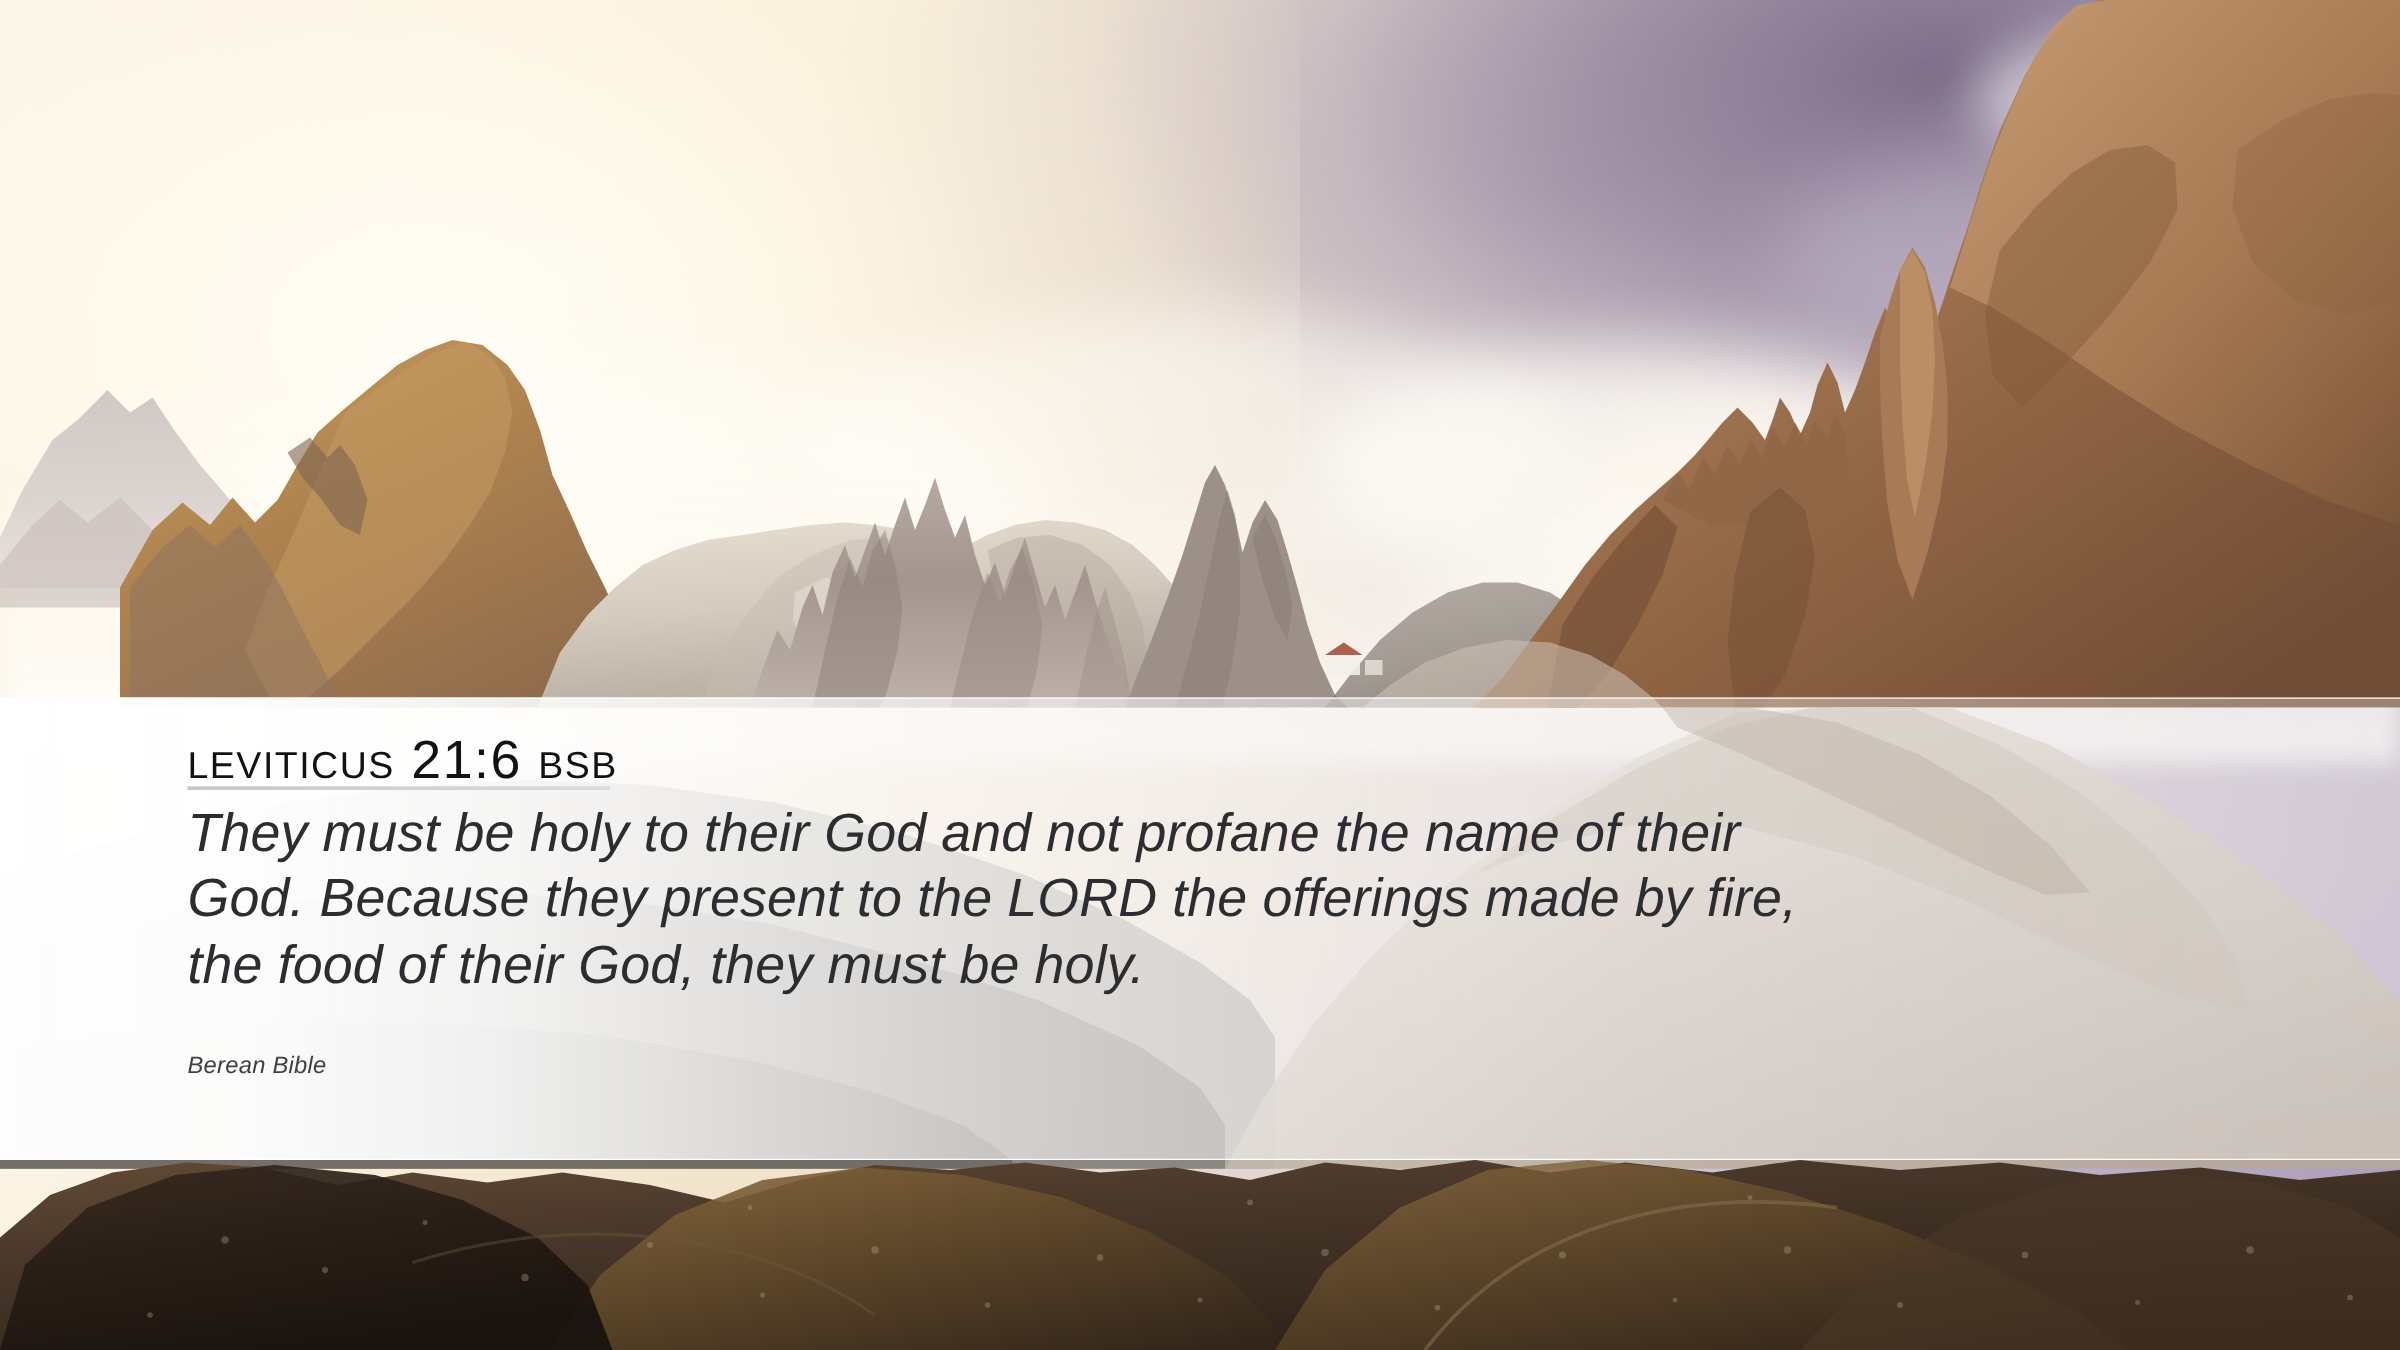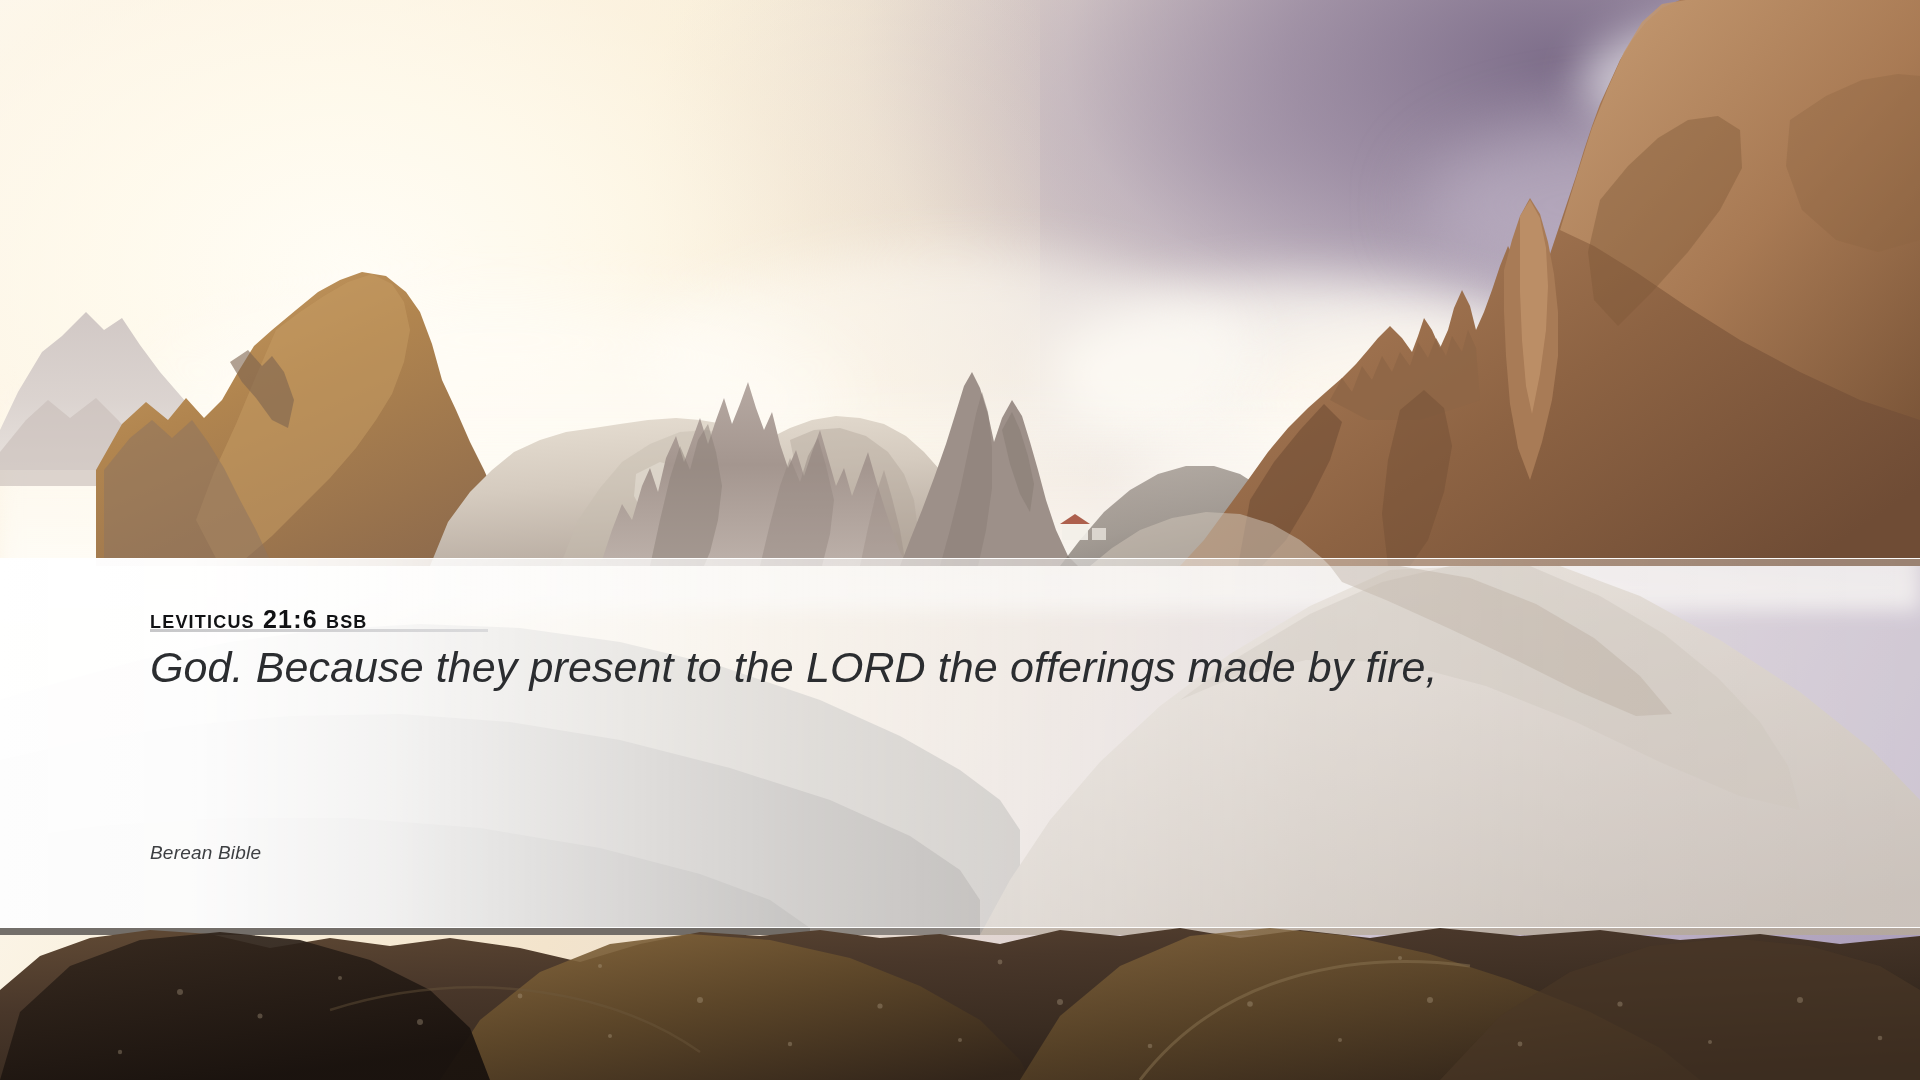--- a/index.html
+++ b/index.html
@@ -114,29 +114,28 @@
     left: 150px;
     top: 0;
     width: 1600px;
     height: 100%;
   }
 
   .verse-ref {
     position: absolute;
     left: 0;
     top: 28px;
-    font-size: 25px;
-    font-weight: 700;
+    font-size: 43px;
+    font-weight: 400;
     letter-spacing: 1.2px;
     color: #111214;
     font-variant: small-caps;
     text-transform: lowercase;
     white-space: nowrap;
     line-height: 1;
-    margin-top: 20px;
   }
   .verse-ref-rule {
     position: absolute;
     left: 0;
     top: 70px;
     width: 338px;
     height: 3px;
     background: linear-gradient(90deg, rgba(196,196,198,0.95), rgba(214,214,216,0.85));
   }
 
@@ -412,20 +411,22 @@
   </svg>
 
   <div class="quote-band">
     <div class="quote-inner">
 
       <div class="verse-ref">Leviticus 21:6 BSB</div>
 
       <div class="verse-ref-rule"></div>
 
       <div class="verse-text">
+        <span style="display: block;">They must be holy to their God and not profane the name of their</span>
         <span style="display: block;">God. Because they present to the LORD the offerings made by fire,</span>
+        <span style="display: block;">the food of their God, they must be holy.</span>
       </div>
 
       <div class="verse-credit">Berean Bible</div>
     </div>
   </div>
 
 </div>
 
 </body></html>

